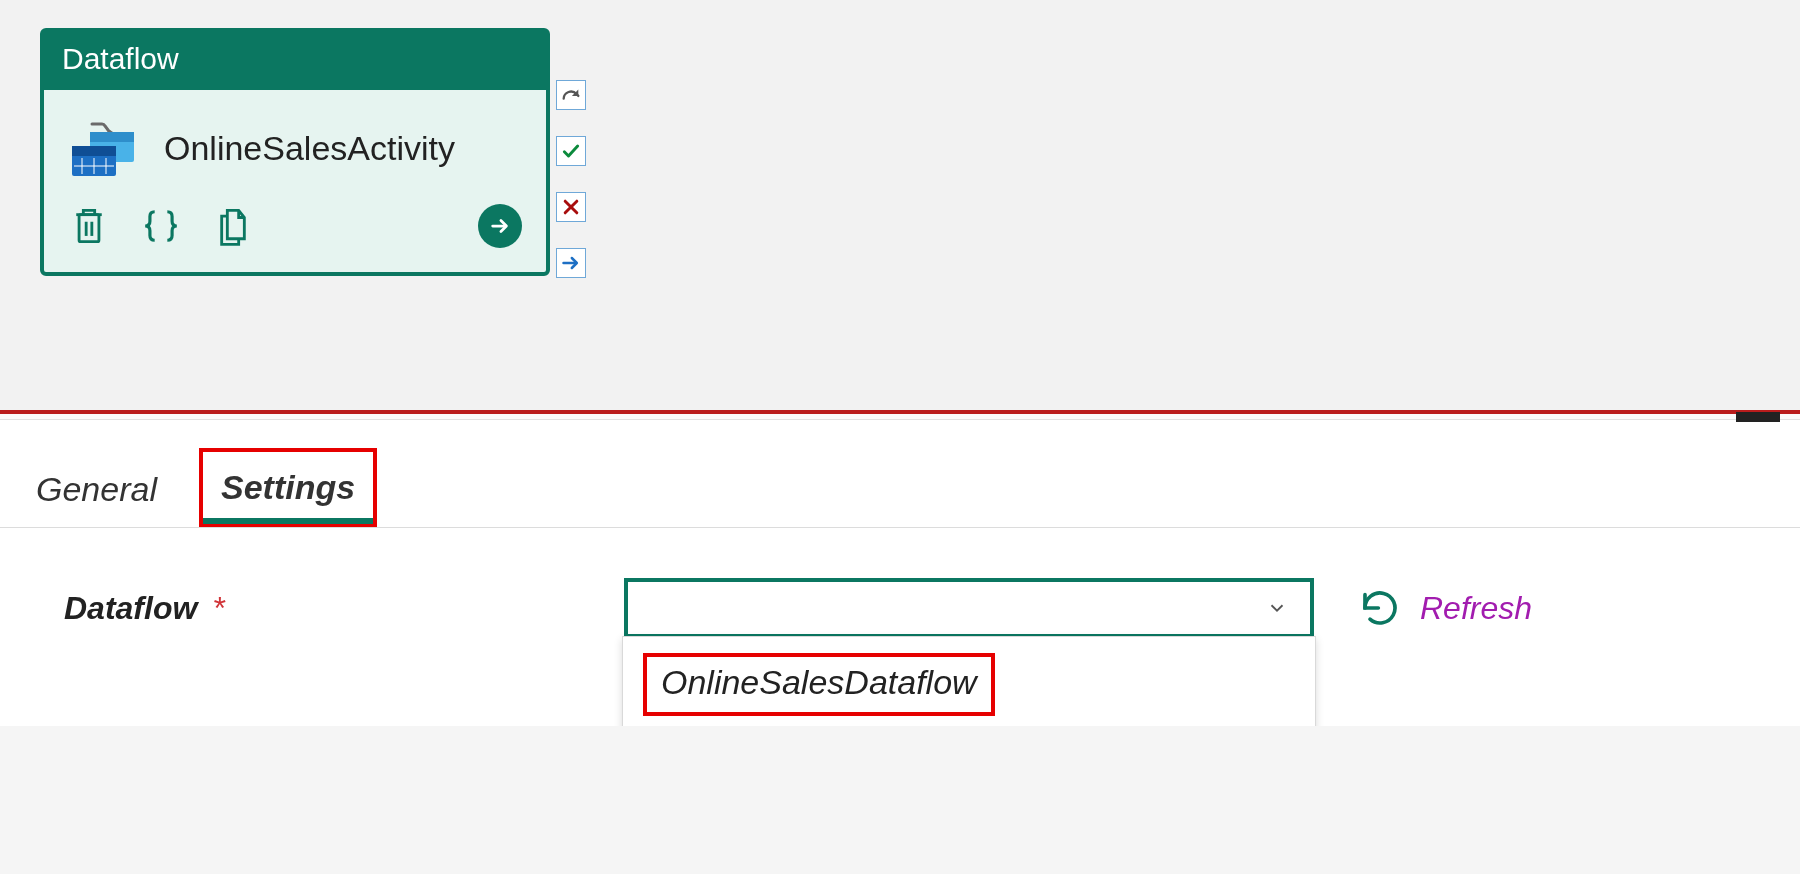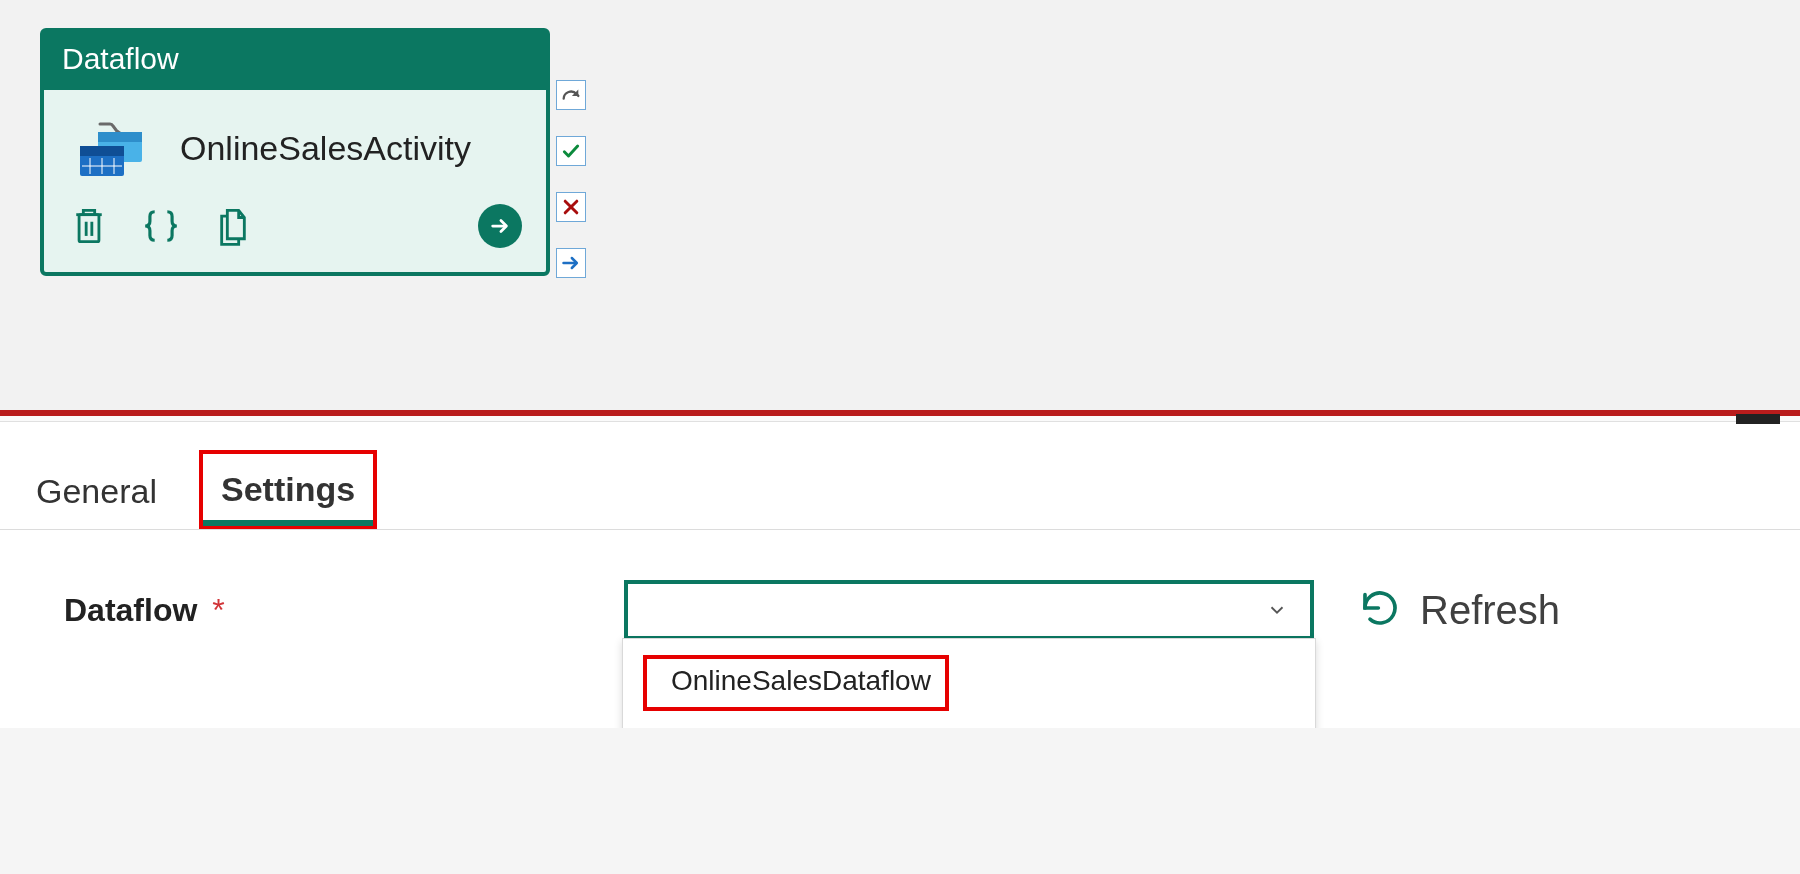--- a/index.html
+++ b/index.html
@@ -27,22 +27,22 @@
   }
   .activity-header {
     background: #0b7761;
     color: #fff;
     font-size: 30px;
     padding: 10px 18px 14px 18px;
   }
   .activity-body {
     display: flex;
     align-items: center;
-    gap: 30px;
-    padding: 28px 22px 8px 34px;
+    gap: 22px;
+    padding: 28px 22px 8px 26px;
   }
   .activity-title {
     font-size: 34px;
     color: #222;
   }
   .activity-footer {
     display: flex;
     align-items: center;
     padding: 18px 24px 24px 28px;
   }
@@ -63,22 +63,23 @@
     width: 30px; height: 30px;
     border: 1px solid #6fa8d8;
     background: #fff;
     display: flex; align-items: center; justify-content: center;
     cursor: pointer;
   }
 
   
   .properties-pane {
     background: #fff;
-    border-top: 6px solid #b91c1c;
+    border-top: 4px solid #b91c1c;
     padding: 0;
+    font-style: italic;
   }
   .divider-bar {
     height: 6px; background: #fafafa; border-bottom: 1px solid #e0e0e0;
     position: relative;
   }
   .divider-mark {
     position: absolute; right: 20px; top: -2px;
     width: 44px; height: 10px; background: #222;
   }
   .tabs {
@@ -141,29 +142,29 @@
     width: 694px;
     border: 1px solid #d9d9d9;
     background: #fff;
     box-shadow: 0 3px 8px rgba(0,0,0,.15);
     padding: 16px 18px 22px 20px;
     z-index: 5;
   }
   .dropdown-item {
     display: inline-block;
     border: 4px solid #e60000;
-    font-size: 28px;
-    padding: 6px 14px 10px 24px;
+    font-size: 34px;
+    padding: 6px 14px 10px 14px;
     cursor: pointer;
   }
   .refresh-btn {
-    display: flex; gap: 20px;
+    display: flex; align-items: center; gap: 20px;
     margin-left: 46px;
-    font-size: 40px;
-    color: #404040;
+    font-size: 32px;
+    color: #a21caf;
     cursor: pointer;
   }
   .radio-outer {
     width: 34px; height: 34px; border-radius: 50%;
     border: 4px solid #0b7761;
     display: flex; align-items: center; justify-content: center;
   }
   .radio-inner {
     width: 18px; height: 18px; border-radius: 50%; background: #0b7761;
   }

